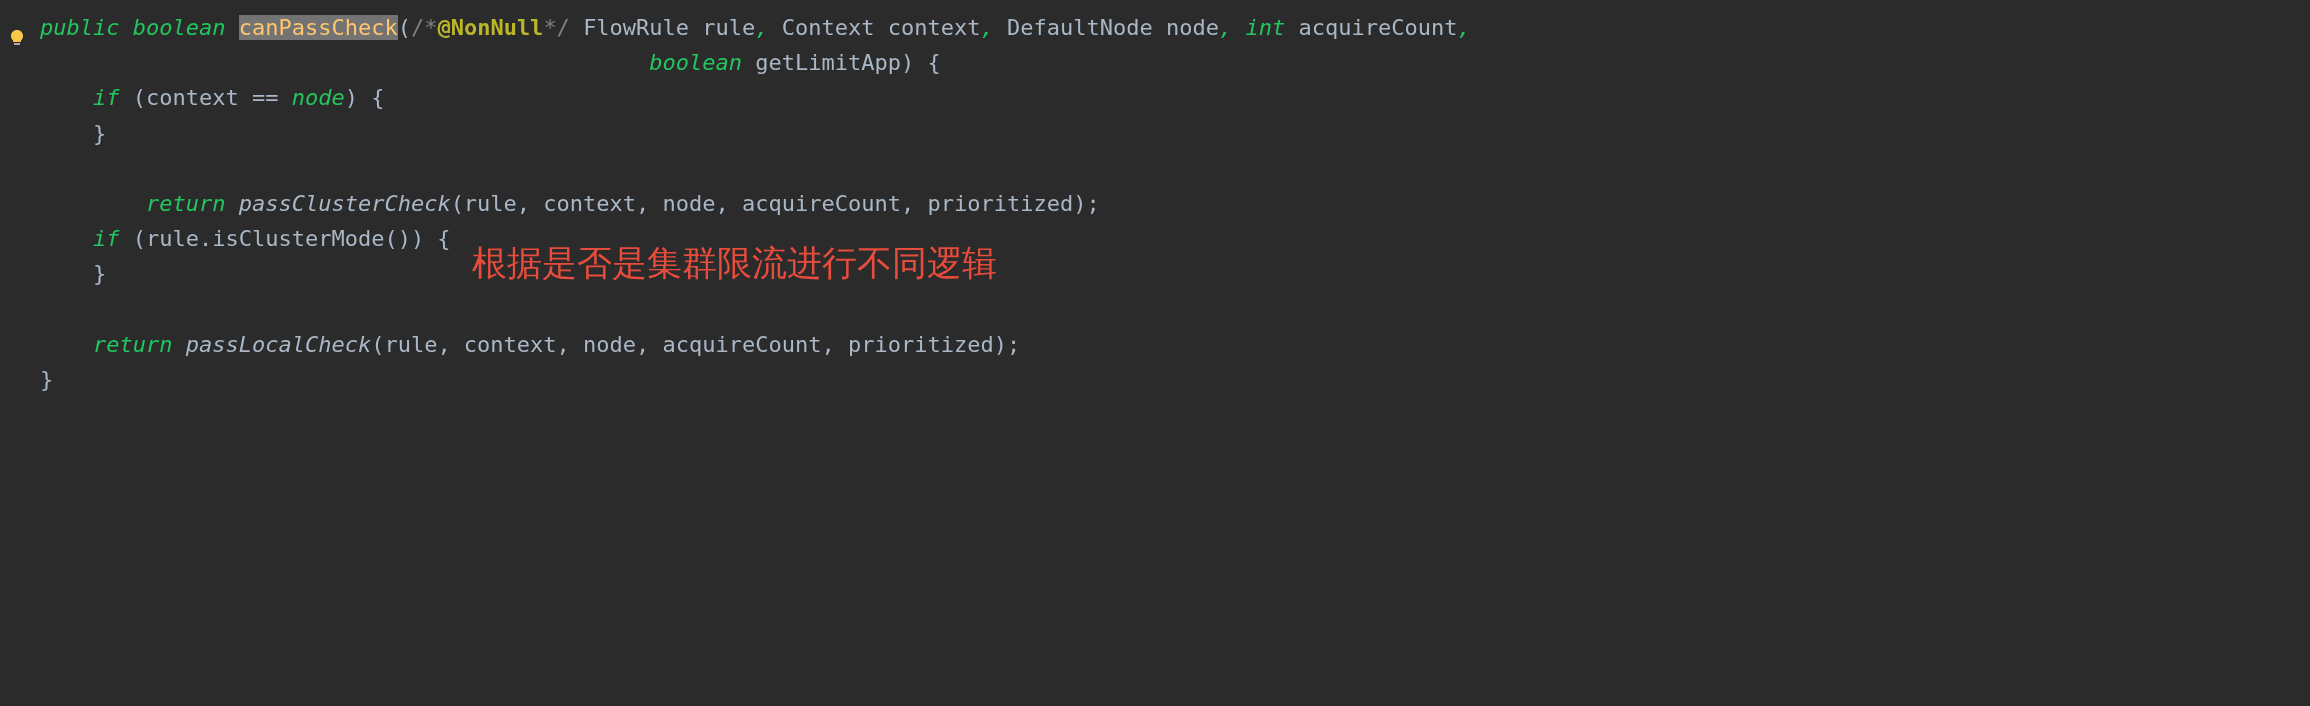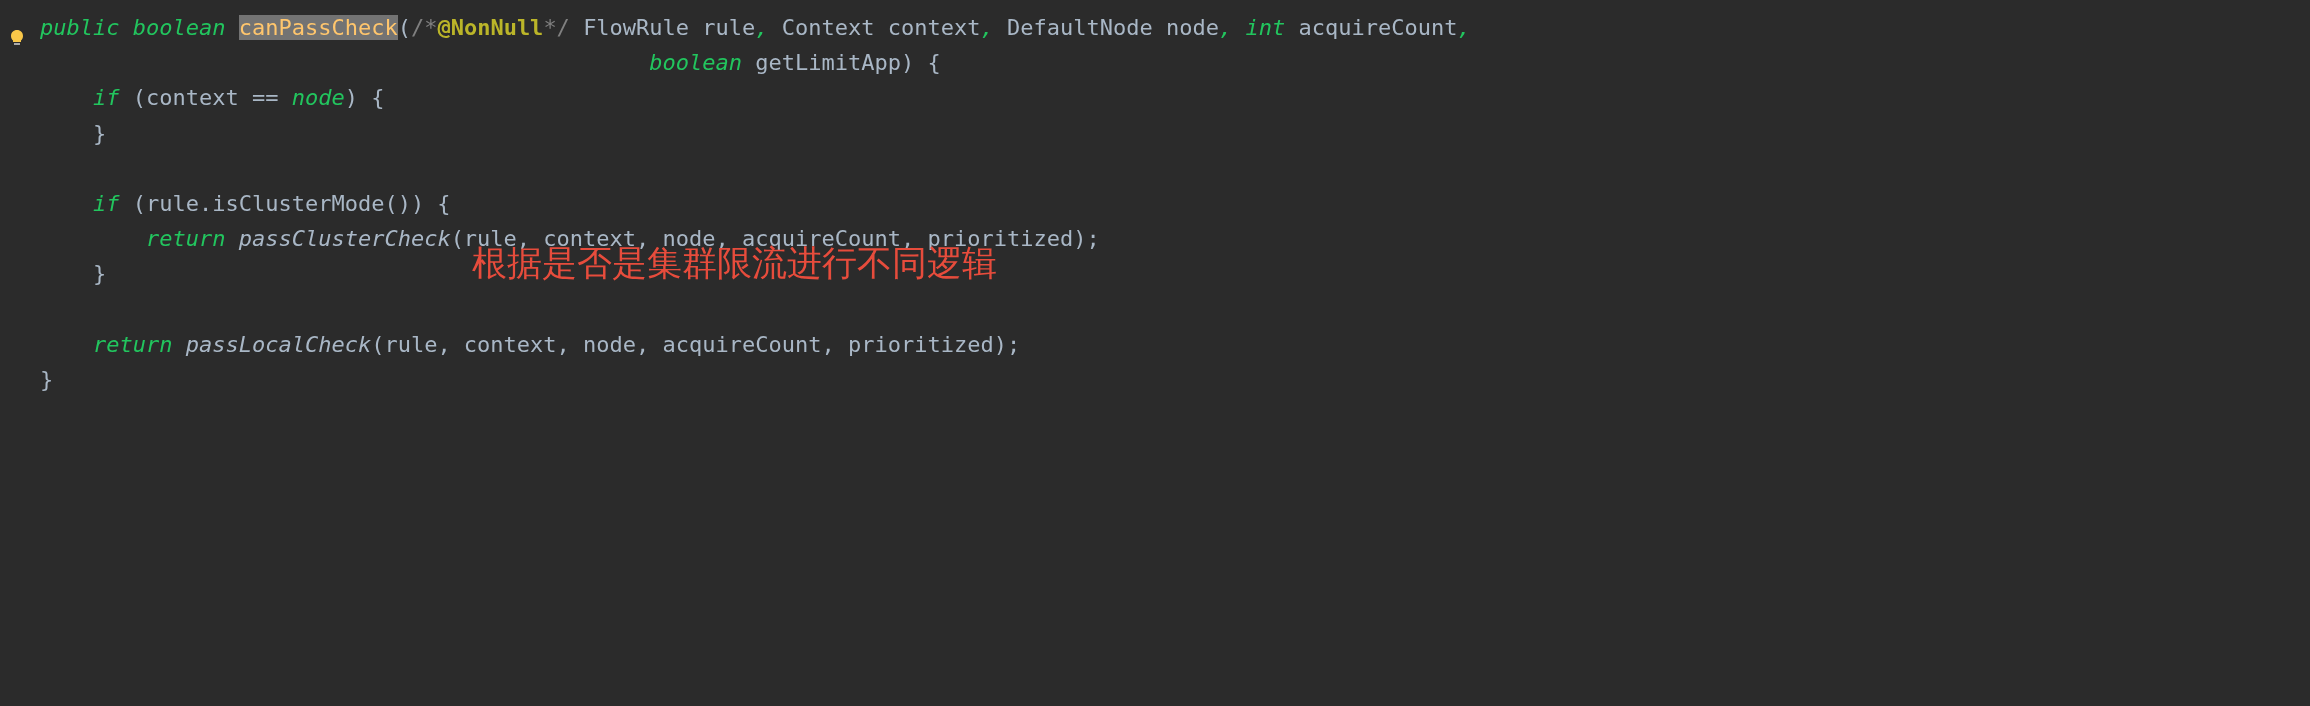--- a/index.html
+++ b/index.html
@@ -79,23 +79,23 @@
   <div class="line">                                              <span class="keyword">boolean</span> <span class="text-code">getLimitApp</span><span class="text-code">)</span><span class="text-code"> {</span></div>
 
 
   <div class="line">    <span class="keyword">if</span><span class="text-code"> (context == </span><span class="keyword">node</span><span class="text-code">) {</span></div>
 
 
   <div class="line">    <span class="text-code">}</span></div>
 
   <div class="line"> </div>
 
+  <div class="line">        <span class="keyword">return</span><span> </span><span class="static-method">passClusterCheck</span><span class="text-code">(rule, context, node, acquireCount, prioritized);</span></div>
+
   <div class="line">    <span class="keyword">if</span><span class="text-code"> (rule.isClusterMode()) {</span></div>
-
-  <div class="line">        <span class="keyword">return</span><span> </span><span class="static-method">passClusterCheck</span><span class="text-code">(rule, context, node, acquireCount, prioritized);</span></div>
 
   <div class="line">    <span class="text-code">}</span></div>
 
   <div class="line"> </div>
 
   <div class="line">    <span class="keyword">return</span><span> </span><span class="static-method">passLocalCheck</span><span class="text-code">(rule, context, node, acquireCount, prioritized);</span></div>
 
   <div class="line"><span class="text-code">}</span></div>
 </div>
 

